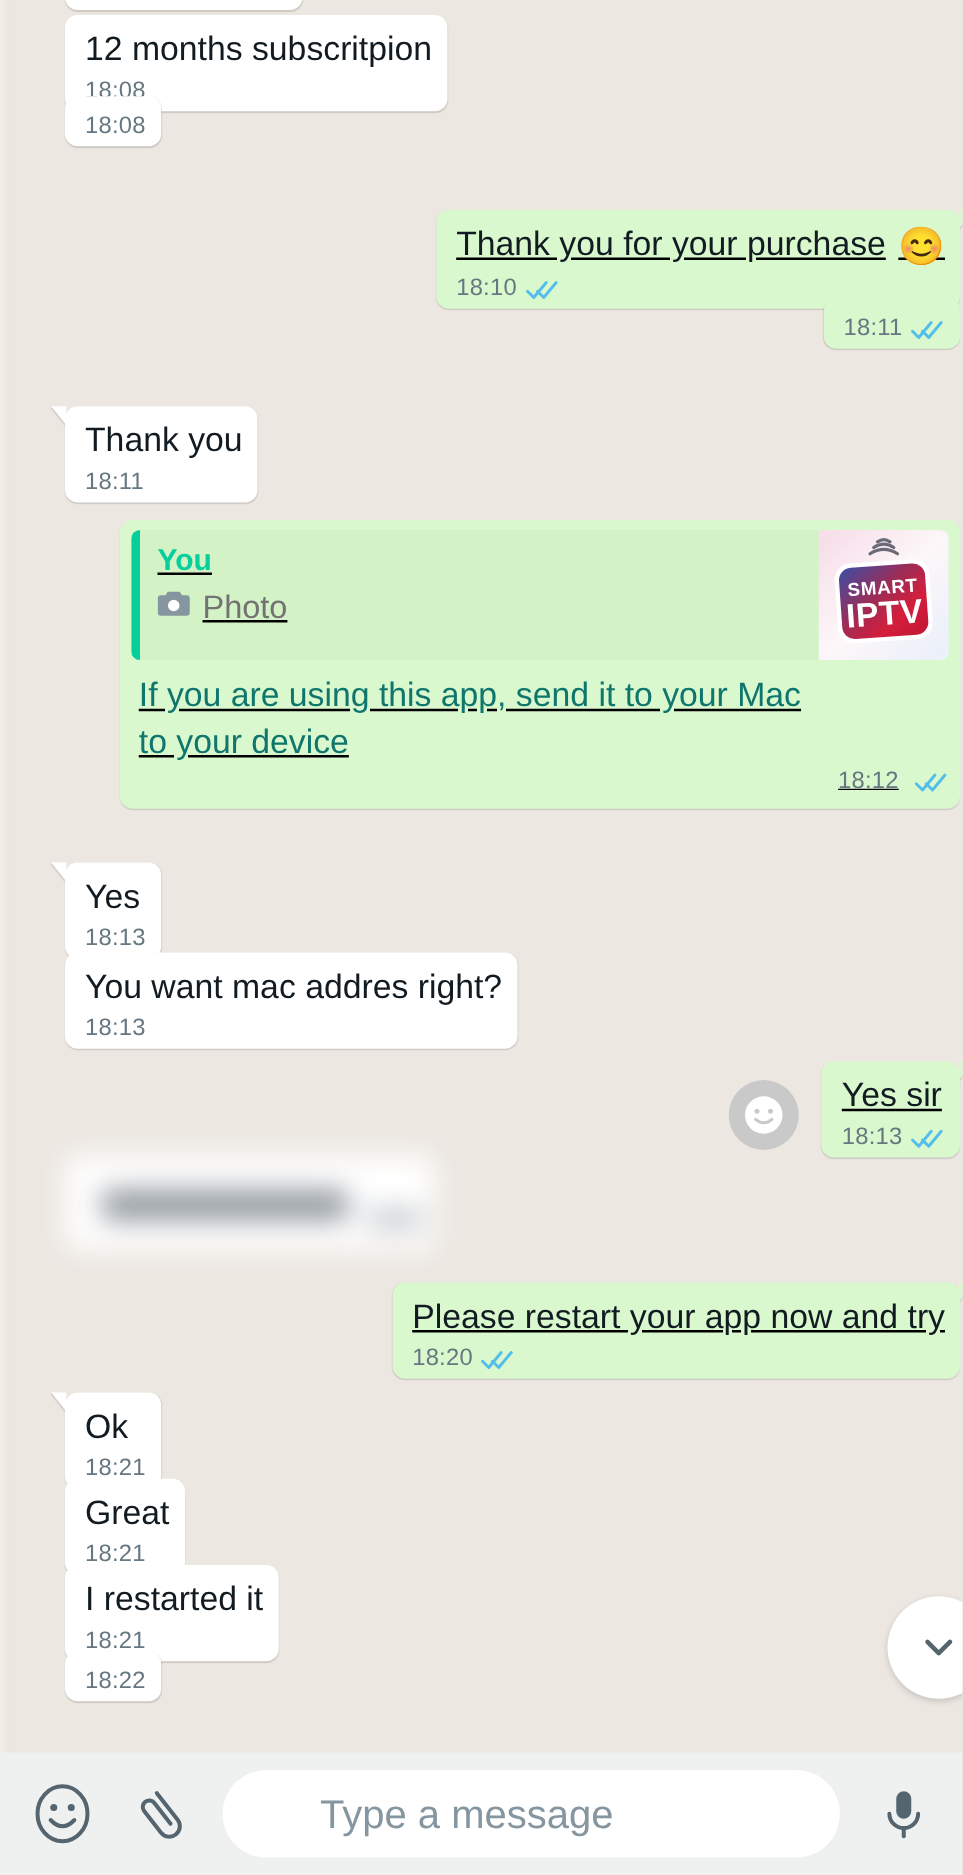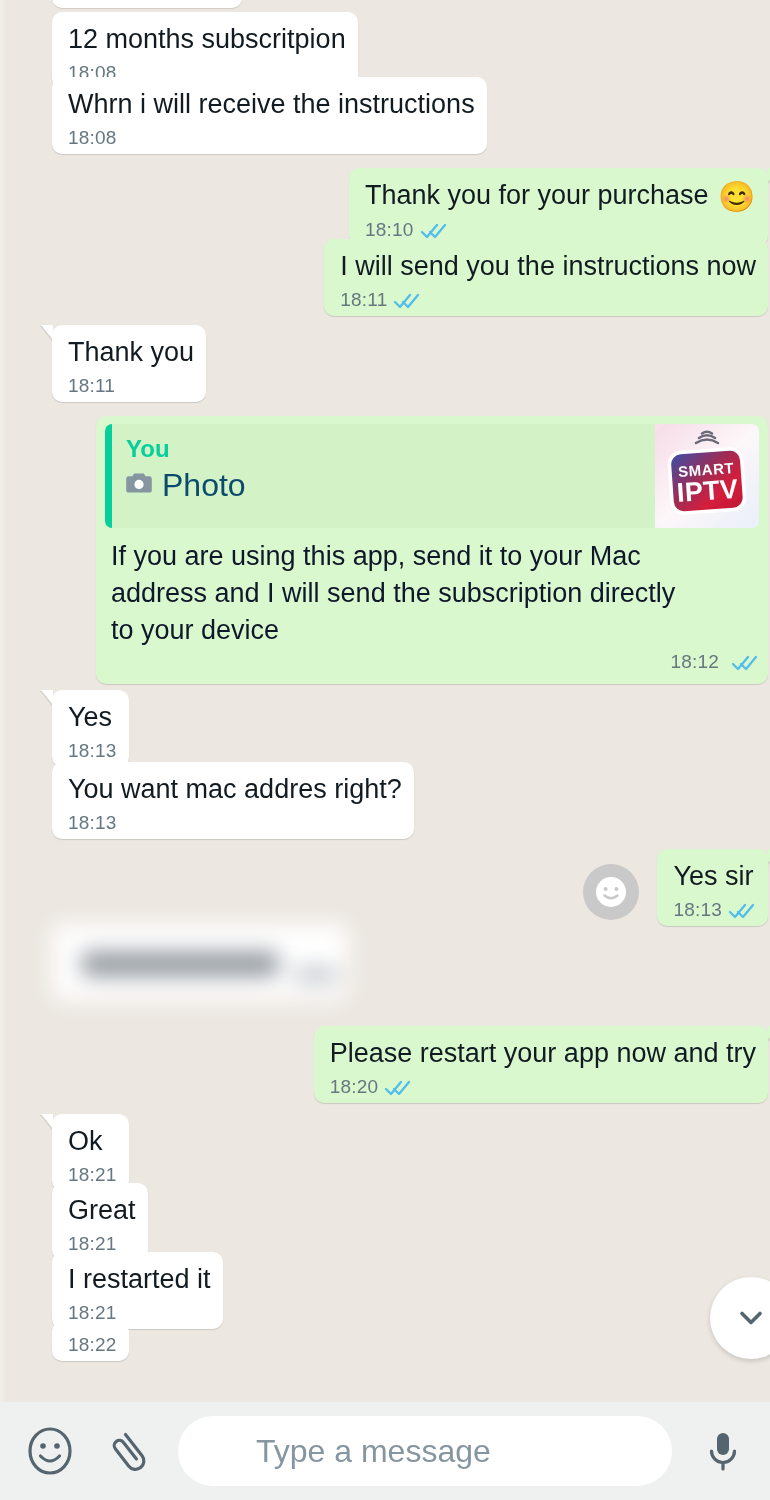--- a/index.html
+++ b/index.html
@@ -63,21 +63,21 @@
 
   .bubble {
     position: relative;
     border-radius: 10px;
     box-shadow: 0 1px 1px rgba(0,0,0,.14);
     padding: 9px 12px 9px 16px;
     max-width: 700px;
     box-sizing: border-box;
   }
   .bubble.in  { background: #ffffff; }
-  .bubble.out { background: #d9f8cd; }
+  .bubble.out { background: #d9f8cd; text-decoration: underline; }
 
   
   .bubble.tail-left::before {
     content: "";
     position: absolute;
     left: -11px; top: 0;
     width: 0; height: 0;
     border-top: 0 solid transparent;
     border-right: 12px solid #ffffff;
     border-bottom: 15px solid transparent;
@@ -97,21 +97,21 @@
   .msg-line {
     display: block;
     font-size: 27px;
     line-height: 37px;
     color: #111b21;
     white-space: nowrap;
   }
   .msg-text {
     font-size: 27px;
     line-height: 37px;
-    color: #0f172a;
+    color: #0f766e;
   }
 
   
   .meta {
     display: inline-flex;
     align-items: center;
     gap: 6px;
     vertical-align: baseline;
     margin-left: 0;
     position: relative;
@@ -167,22 +167,22 @@
     color: #06cf9c;
     line-height: 30px;
   }
   .quote-sub {
     display: flex;
     align-items: center;
     gap: 10px;
     margin-top: 7px;
   }
   .quote-sub-label {
-    font-size: 32px;
-    color: #0c4a6e;
+    font-size: 26px;
+    color: #737373;
     line-height: 28px;
   }
   .camera-icon { display: block; }
   .quote-thumb {
     flex: 0 0 104px;
     width: 104px;
     height: 104px;
     position: relative;
     overflow: hidden;
     background: linear-gradient(145deg,#f7dfe9 0%, #fdf6f8 45%, #eef2fb 100%);
@@ -312,21 +312,20 @@
       <div class="bubble in">
         <span class="msg-line">12 months subscritpion</span>
         <span class="meta">
           <span class="time">18:08</span>
         </span>
       </div>
     </div>
 
     <div class="row left" style="top:77px">
       <div class="bubble in">
-        <span class="msg-line">Whrn i will receive the instructions</span>
         <span class="meta">
           <span class="time">18:08</span>
         </span>
       </div>
     </div>
 
     <div class="row right" style="top:168px">
       <div class="bubble out tail-right">
         <span class="msg-line"><span>Thank you for your purchase</span><span style="margin-left:10px;font-size:30px;vertical-align:-3px">😊</span></span>
         <span class="meta">
@@ -336,21 +335,20 @@
               <path d="M2 10 L7 15 L17 3" fill="none" stroke="#53bdeb" stroke-width="2.3" stroke-linecap="round" stroke-linejoin="round"></path>
               <path d="M10 10 L15 15 L25 3" fill="none" stroke="#53bdeb" stroke-width="2.3" stroke-linecap="round" stroke-linejoin="round"></path>
             </svg>
           </span>
         </span>
       </div>
     </div>
 
     <div class="row right" style="top:239px">
       <div class="bubble out">
-        <span class="msg-line">I will send you the instructions now</span>
         <span class="meta">
           <span class="time">18:11</span>
           <span class="ticks">
             <svg width="28" height="18" viewBox="0 0 28 18" aria-hidden="true">
               <path d="M2 10 L7 15 L17 3" fill="none" stroke="#53bdeb" stroke-width="2.3" stroke-linecap="round" stroke-linejoin="round"></path>
               <path d="M10 10 L15 15 L25 3" fill="none" stroke="#53bdeb" stroke-width="2.3" stroke-linecap="round" stroke-linejoin="round"></path>
             </svg>
           </span>
         </span>
       </div>
@@ -410,21 +408,20 @@
                 <rect x="17.5" y="28.5" width="69" height="57" rx="10" fill="url(#tvgrad)"></rect>
                 <text x="52" y="51" text-anchor="middle" font-family="Liberation Sans, sans-serif" font-size="15" font-weight="bold" fill="#ffffff" letter-spacing="0.6">SMART</text>
                 <text x="52" y="76" text-anchor="middle" font-family="Liberation Sans, sans-serif" font-size="27" font-weight="bold" fill="#ffffff" letter-spacing="0.4">IPTV</text>
               </g>
             </svg>
           </div>
         </div>
 
         <div class="quoted-text">
           <span class="msg-text">If you are using this app, send it to your Mac</span>
-          <span class="msg-text">address and I will send the subscription directly</span>
           <span class="msg-text">to your device</span>
         </div>
         <div class="meta block">
           <span class="time">18:12</span>
           <span class="ticks" style="margin-left:6px">
             <svg width="28" height="18" viewBox="0 0 28 18" aria-hidden="true">
               <path d="M2 10 L7 15 L17 3" fill="none" stroke="#53bdeb" stroke-width="2.3" stroke-linecap="round" stroke-linejoin="round"></path>
               <path d="M10 10 L15 15 L25 3" fill="none" stroke="#53bdeb" stroke-width="2.3" stroke-linecap="round" stroke-linejoin="round"></path>
             </svg>
           </span>

